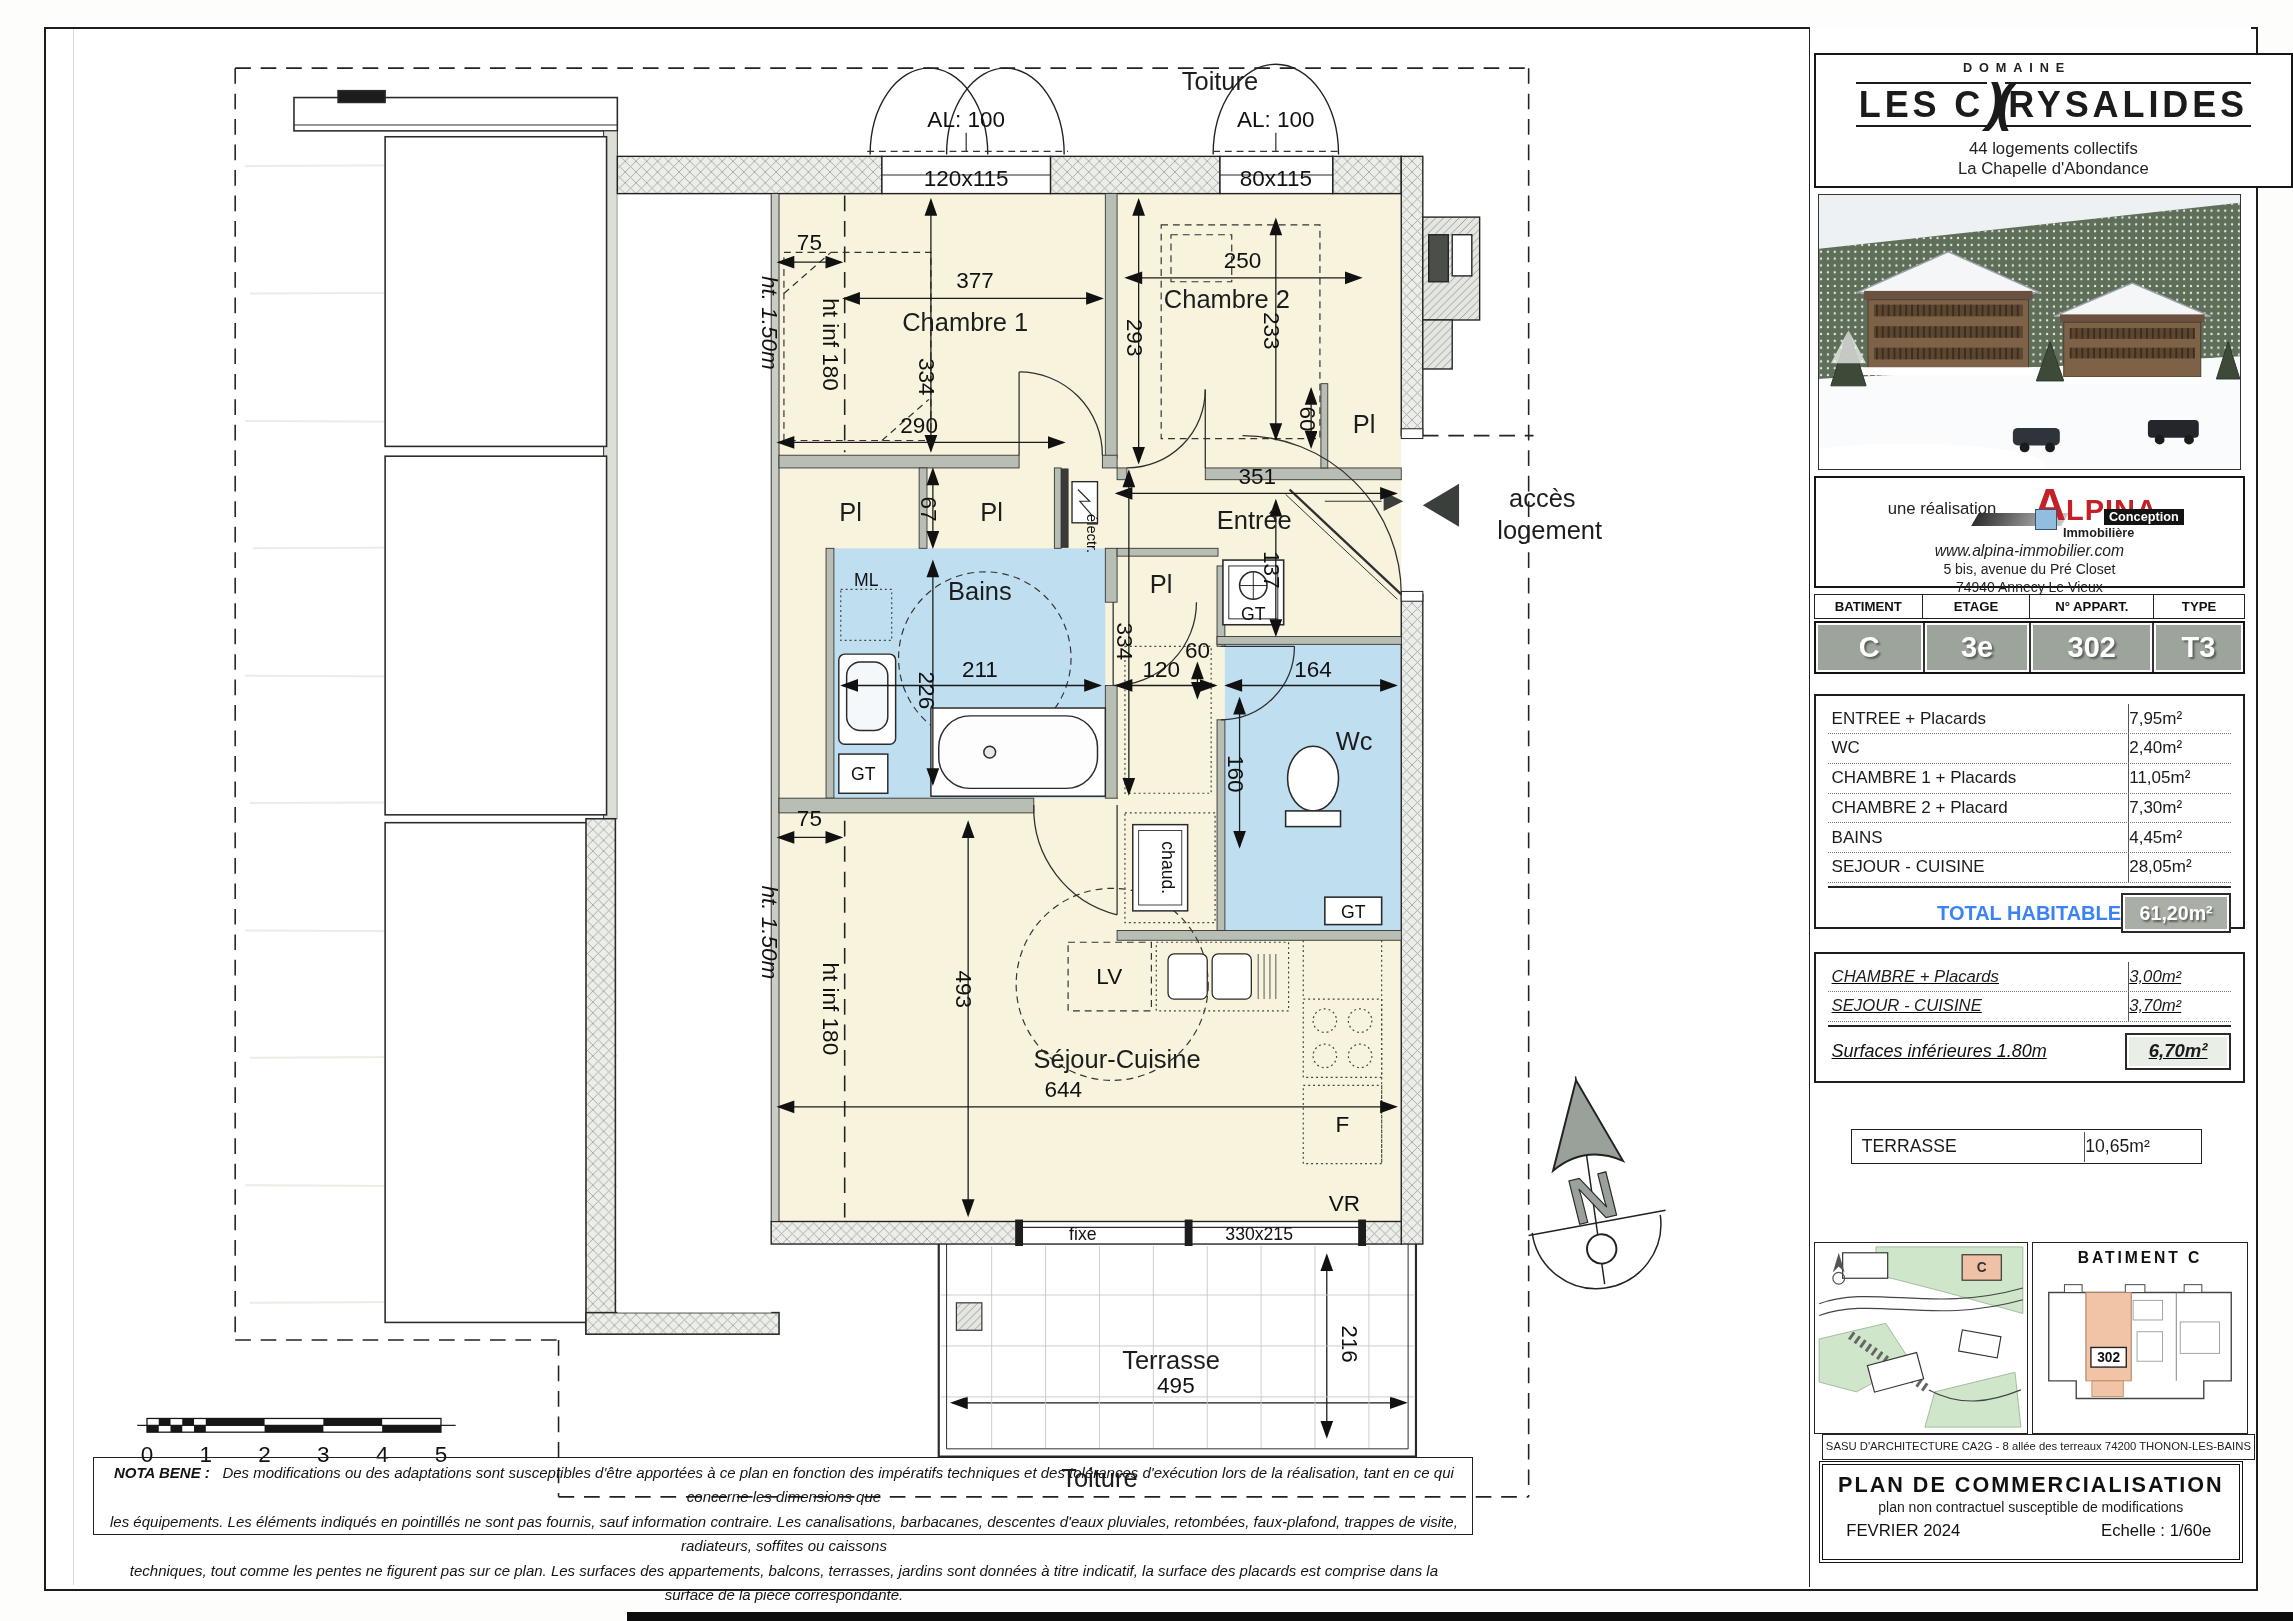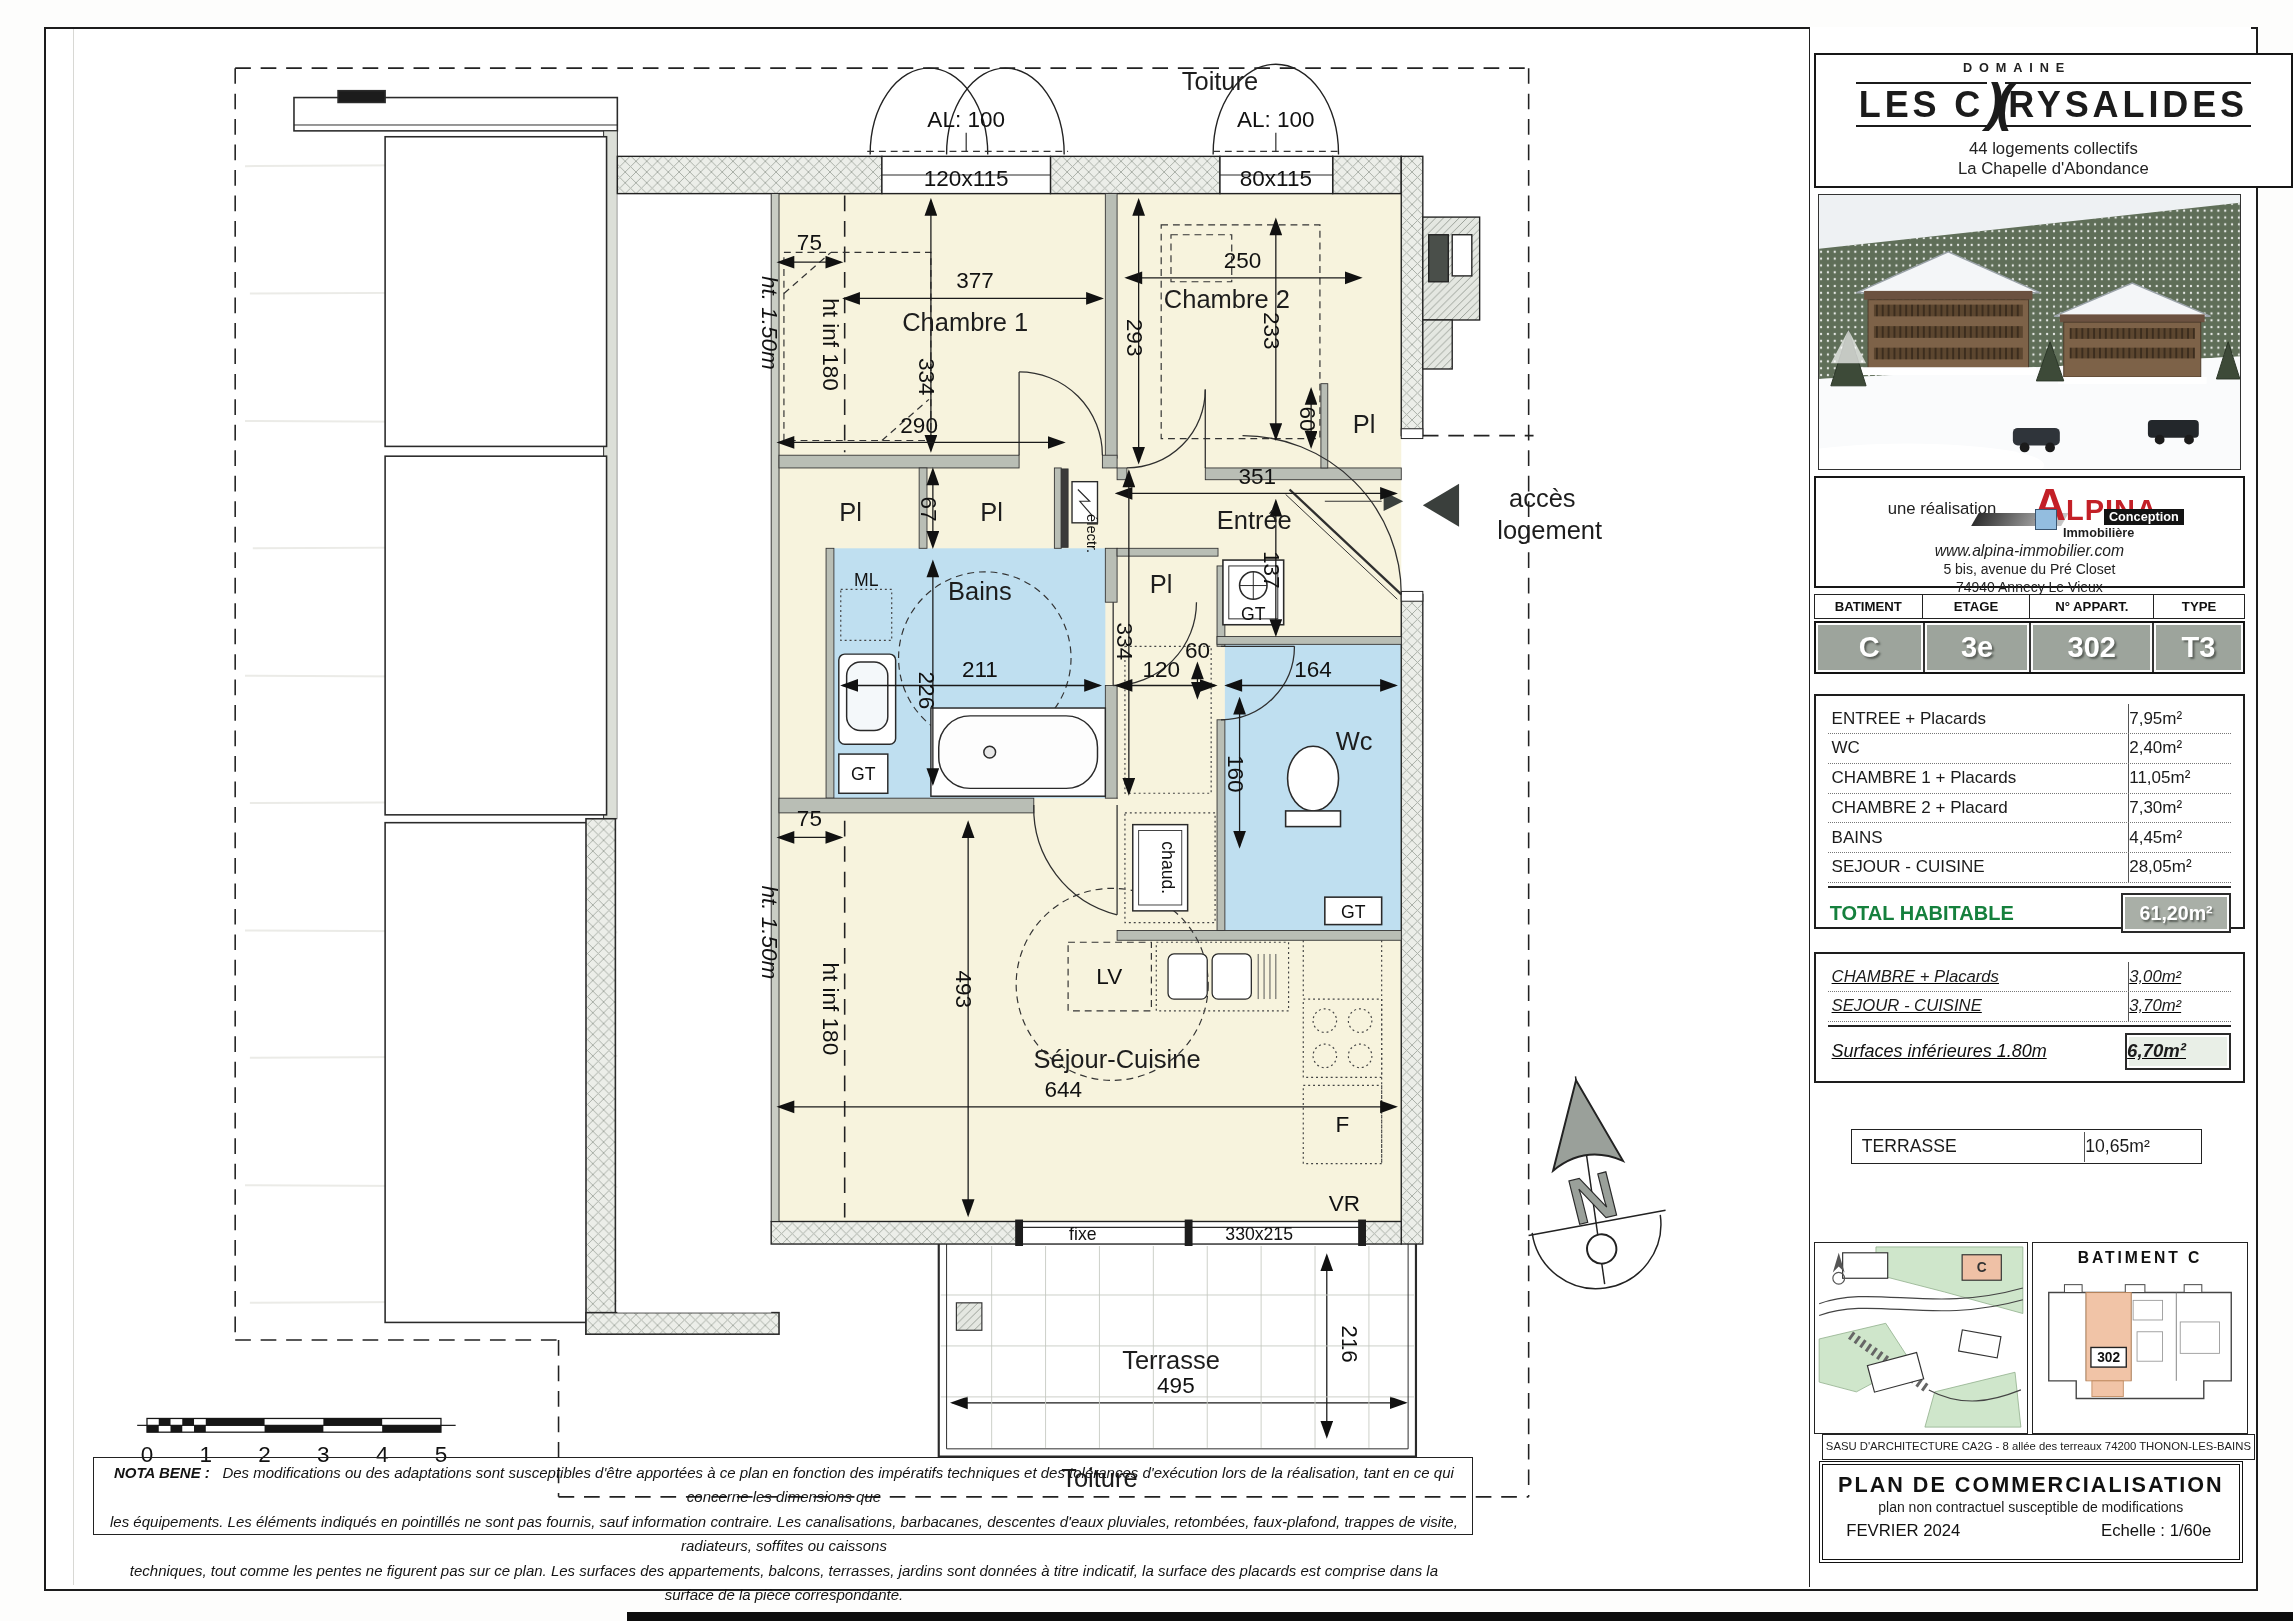--- a/index.html
+++ b/index.html
@@ -42,28 +42,28 @@
   .ut-vals{display:grid;grid-template-columns:1fr 1fr 1.15fr .85fr;border:2.5px solid #111;margin-top:2px;}
   .ut-vals div{background:#9da49c;box-shadow:inset 0 0 0 2px #fcfcfc;border-left:2px solid #333;color:#fff;font-size:29px;font-weight:bold;text-align:center;padding:7.8px 0;text-shadow:2px 2px 2px #5a5f59;}
   .ut-vals div:first-child{border-left:none;}
 
   #box-surfaces{left:3.9px;top:667px;width:431px;height:235px;border:2px solid #1d1d1d;padding:7.8px 11.8px 5.9px 11.8px;}
   .srow{display:flex;align-items:center;border-bottom:1.4px dotted #777;}
   .srow:last-of-type{border-bottom:none;}
   .slabel{flex:1;font-size:17px;color:#1b1b1b;padding:4.4px 0 4.4px 3.9px;}
   .sval{width:98px;border-left:1.2px solid #555;font-size:17px;color:#1b1b1b;padding:4.4px 3.9px 4.4px 0;margin-left:8px;}
   .stotal{display:flex;align-items:center;border-top:2.2px solid #222;margin-top:2.9px;padding-top:4.9px;}
-  .stotal .tlabel{flex:1;font-size:20px;font-weight:bold;color:#15803d;padding-left:2px;}
+  .stotal .tlabel{flex:1;font-size:20px;font-weight:bold;color:#3b82f6;padding-left:2px;text-align:right;}
   .stotal .tval{width:106px;background:#a9afa7;border:2.5px solid #2a2a2a;box-shadow:inset 0 0 0 2px #fff;color:#fff;font-size:19.6px;font-weight:bold;text-align:center;padding:6.9px 0;text-shadow:1.5px 1.5px 2px #5a5f59;}
 
   #box-reduced{left:3.9px;top:925px;width:431px;height:131px;border:2px solid #1d1d1d;padding:7.8px 11.8px 5.9px 11.8px;font-style:italic;text-decoration:underline;}
   #box-reduced .slabel,#box-reduced .sval{font-size:16.7px;}
   #box-reduced .rtotal{display:flex;align-items:center;border-top:2px solid #222;margin-top:2.9px;padding-top:5.9px;}
   #box-reduced .rtlabel{flex:1;font-size:18px;color:#111;padding-left:3.9px;}
-  #box-reduced .rtval{width:102px;background:#e9efe7;border:2.5px solid #2a2a2a;box-shadow:inset 0 0 0 2px #fff;color:#1b1b1b;font-size:18.6px;font-weight:bold;text-align:left;padding:5.9px 0;}
+  #box-reduced .rtval{width:102px;background:#e9efe7;border:2.5px solid #2a2a2a;box-shadow:inset 0 0 0 2px #fff;color:#1b1b1b;font-size:18.6px;font-weight:bold;text-align:center;padding:5.9px 0;}
 
   #box-terr{left:41px;top:1102px;width:351px;height:35px;border:1.8px solid #222;display:flex;align-items:center;}
   #box-terr .slabel{font-size:17.6px;padding-left:9.8px;}
   #box-terr .sval{font-size:17.6px;width:108px;padding-right:7.8px;}
 
   #panel-site{left:3.9px;top:1215px;width:214px;height:192px;border:1.6px solid #222;overflow:hidden;}
   #panel-bat{left:222px;top:1215px;width:216px;height:192px;border:1.6px solid #222;overflow:hidden;text-align:center;}
   .bat-title{font-size:15.7px;font-weight:bold;letter-spacing:2.9px;margin-top:5.9px;color:#111;}
   #sasu{left:3.9px;top:1407px;width:433px;height:25.5px;border:1.4px solid #222;font-size:11.3px;color:#222;text-align:center;line-height:23.5px;white-space:nowrap;margin-left:8px;}
   #box-title{left:11.8px;top:1437px;width:418px;height:96px;border:1.6px solid #111;outline:1.6px solid #111;outline-offset:2.9px;text-align:center;}

